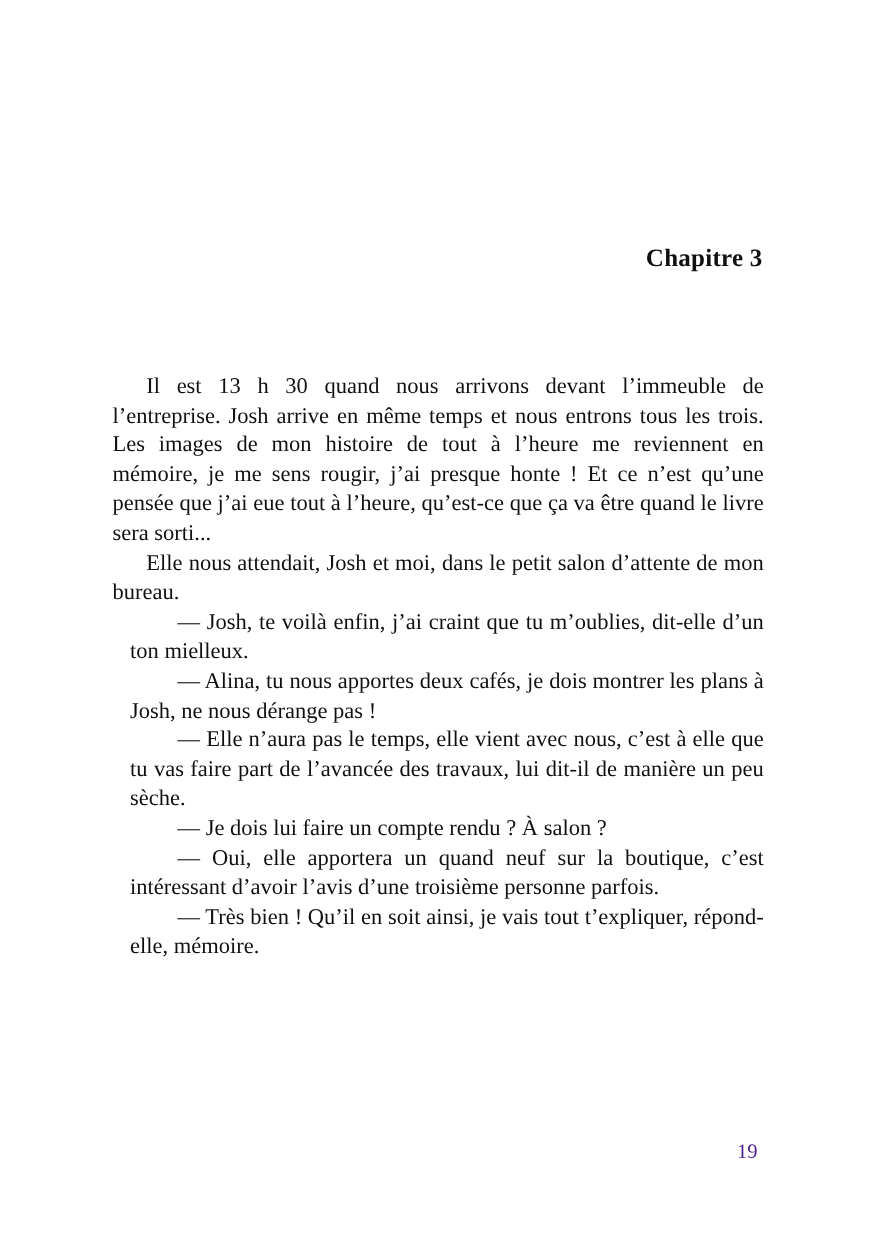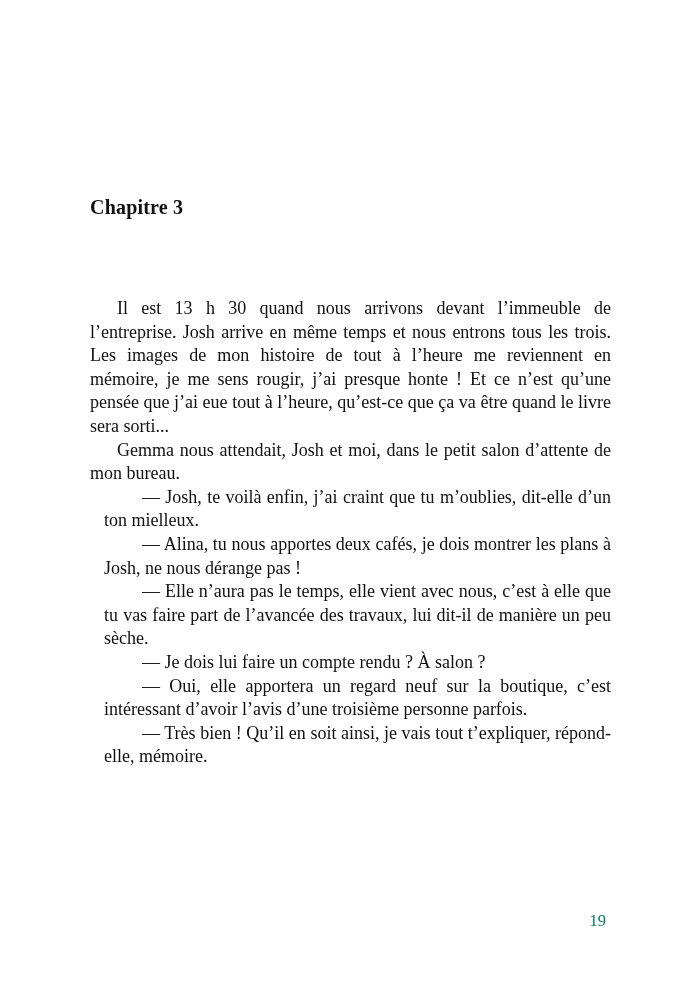--- a/index.html
+++ b/index.html
@@ -15,21 +15,21 @@
     font-family: "Liberation Serif", serif;
     color: #101010;
     overflow: hidden;
   }
   .chapter-title {
     position: absolute;
     top: 196px;
     left: 90px;
     width: 520px;
     margin: 0;
-    text-align: left;
+    text-align: right;
     font-size: 20px;
     font-weight: bold;
     letter-spacing: 0.2px;
   }
   .body-text {
     position: absolute;
     top: 297px;
     left: 90px;
     width: 521px;
     font-size: 18px;
@@ -45,36 +45,36 @@
   }
   .para.dialogue {
     text-indent: 38px;
     margin-left: 14px;
   }
   .page-number {
     position: absolute;
     top: 911px;
     right: 94px;
     font-size: 16.5px;
-    color: #0f766e;
+    color: #4c1d95;
   }
 </style>
 </head>
 <body>
 
 <div class="book-page">
 
   <h1 class="chapter-title">Chapitre 3</h1>
 
   <div class="body-text">
     <p class="para narrative">Il est 13 h 30 quand nous arrivons devant l’immeuble de l’entreprise. Josh arrive en même temps et nous entrons tous les trois. Les images de mon histoire de tout à l’heure me reviennent en mémoire, je me sens rougir, j’ai presque honte ! Et ce n’est qu’une pensée que j’ai eue tout à l’heure, qu’est-ce que ça va être quand le livre sera sorti...</p>
-    <p class="para narrative">Gemma nous attendait, Josh et moi, dans le petit salon d’attente de mon bureau.</p>
+    <p class="para narrative">Elle nous attendait, Josh et moi, dans le petit salon d’attente de mon bureau.</p>
     <p class="para dialogue">— Josh, te voilà enfin, j’ai craint que tu m’oublies, dit-elle d’un ton mielleux.</p>
     <p class="para dialogue">— Alina, tu nous apportes deux cafés, je dois montrer les plans à Josh, ne nous dérange pas !</p>
     <p class="para dialogue">— Elle n’aura pas le temps, elle vient avec nous, c’est à elle que tu vas faire part de l’avancée des travaux, lui dit-il de manière un peu sèche.</p>
     <p class="para dialogue">— Je dois lui faire un compte rendu ? À salon ?</p>
-    <p class="para dialogue">— Oui, elle apportera un regard neuf sur la boutique, c’est intéressant d’avoir l’avis d’une troisième personne parfois.</p>
+    <p class="para dialogue">— Oui, elle apportera un quand neuf sur la boutique, c’est intéressant d’avoir l’avis d’une troisième personne parfois.</p>
     <p class="para dialogue">— Très bien ! Qu’il en soit ainsi, je vais tout t’expliquer, répond-elle, mémoire.</p>
   </div>
 
   <div class="page-number">19</div>
 
 </div>
 
 </body></html>

